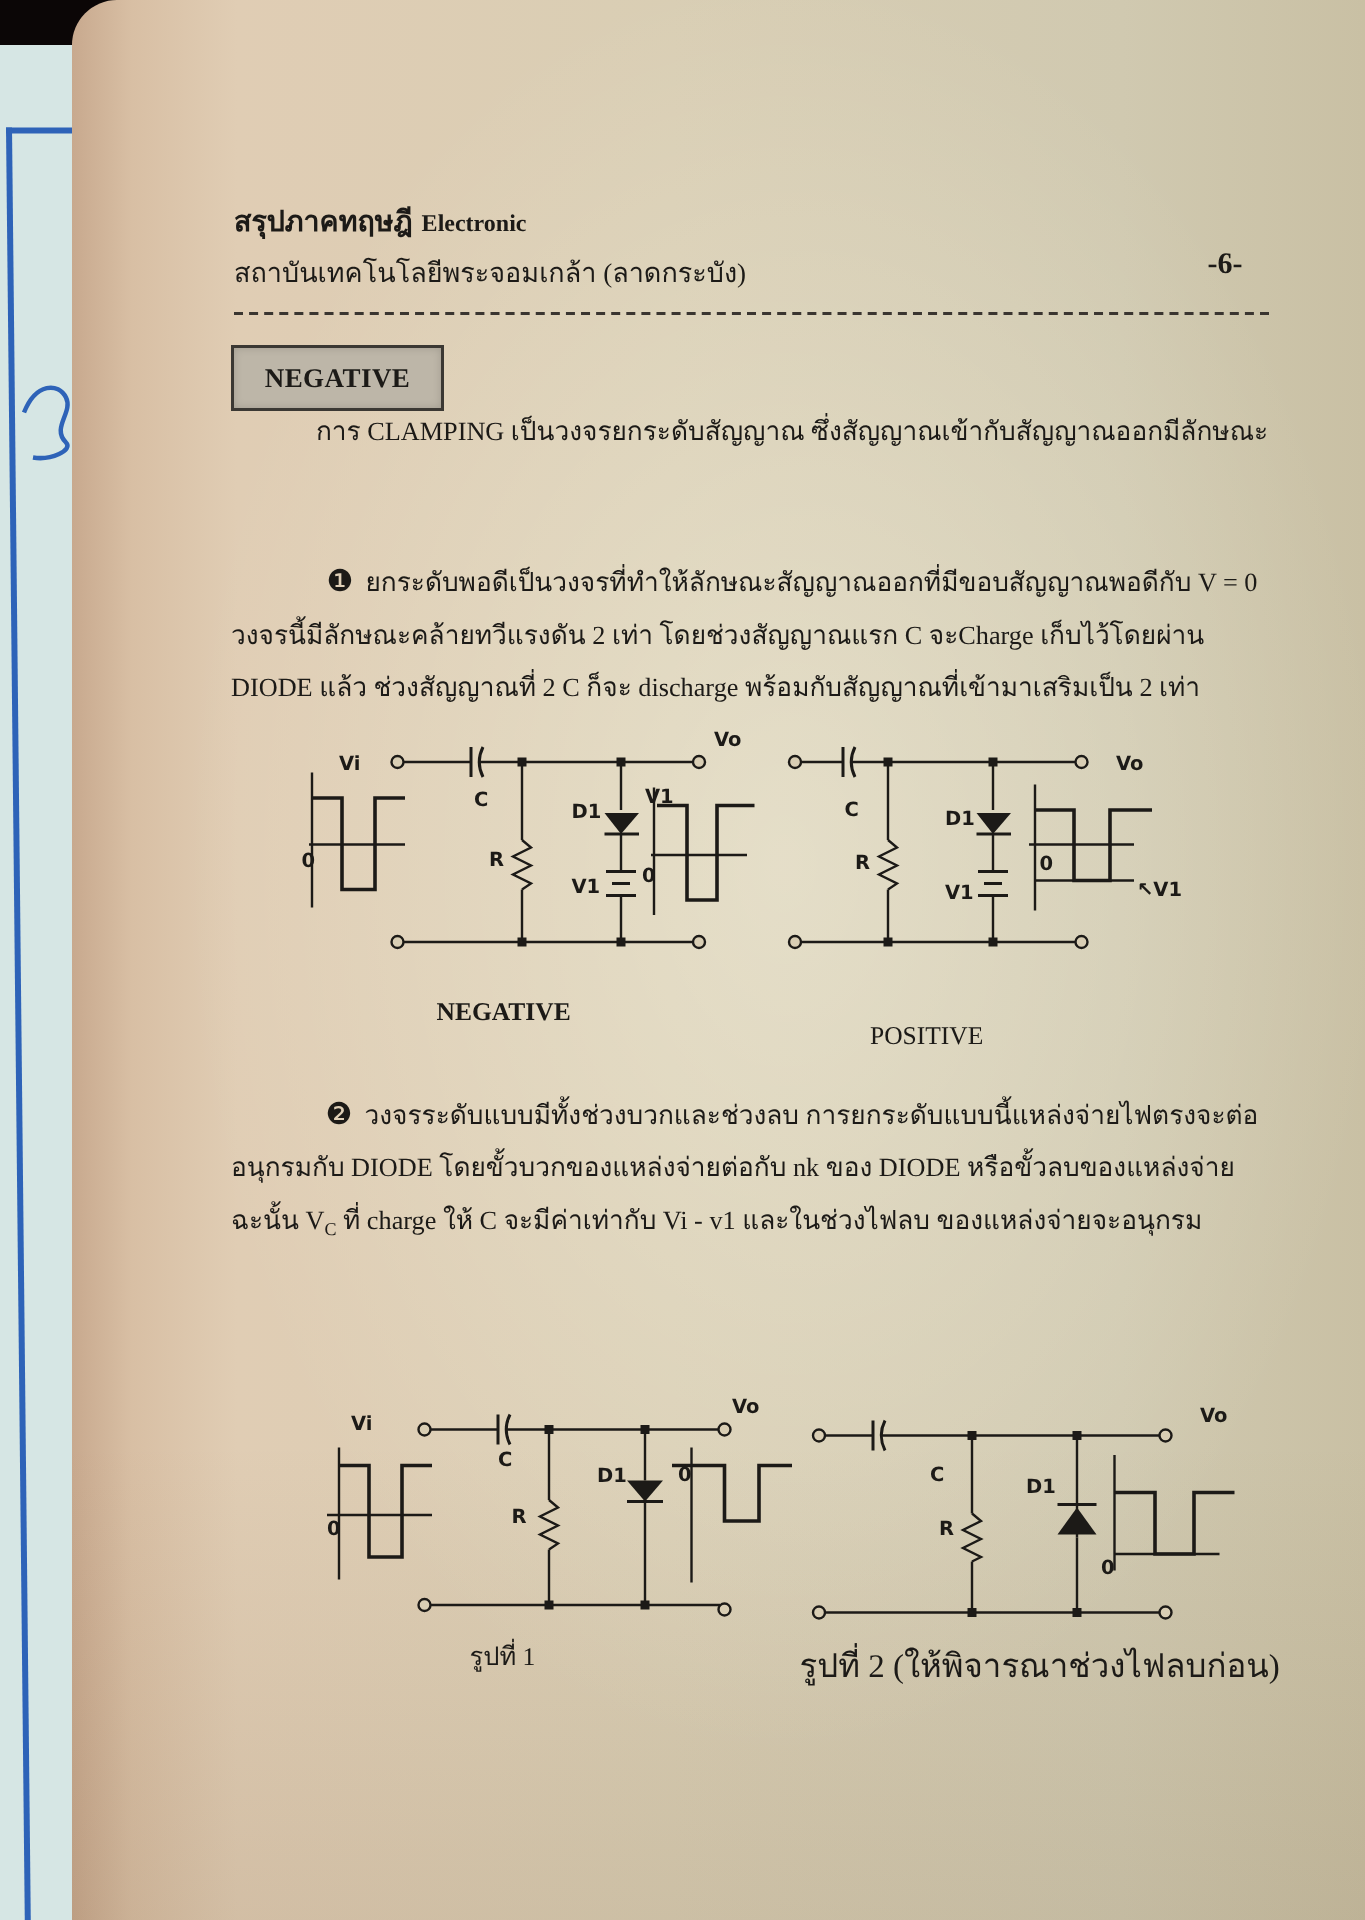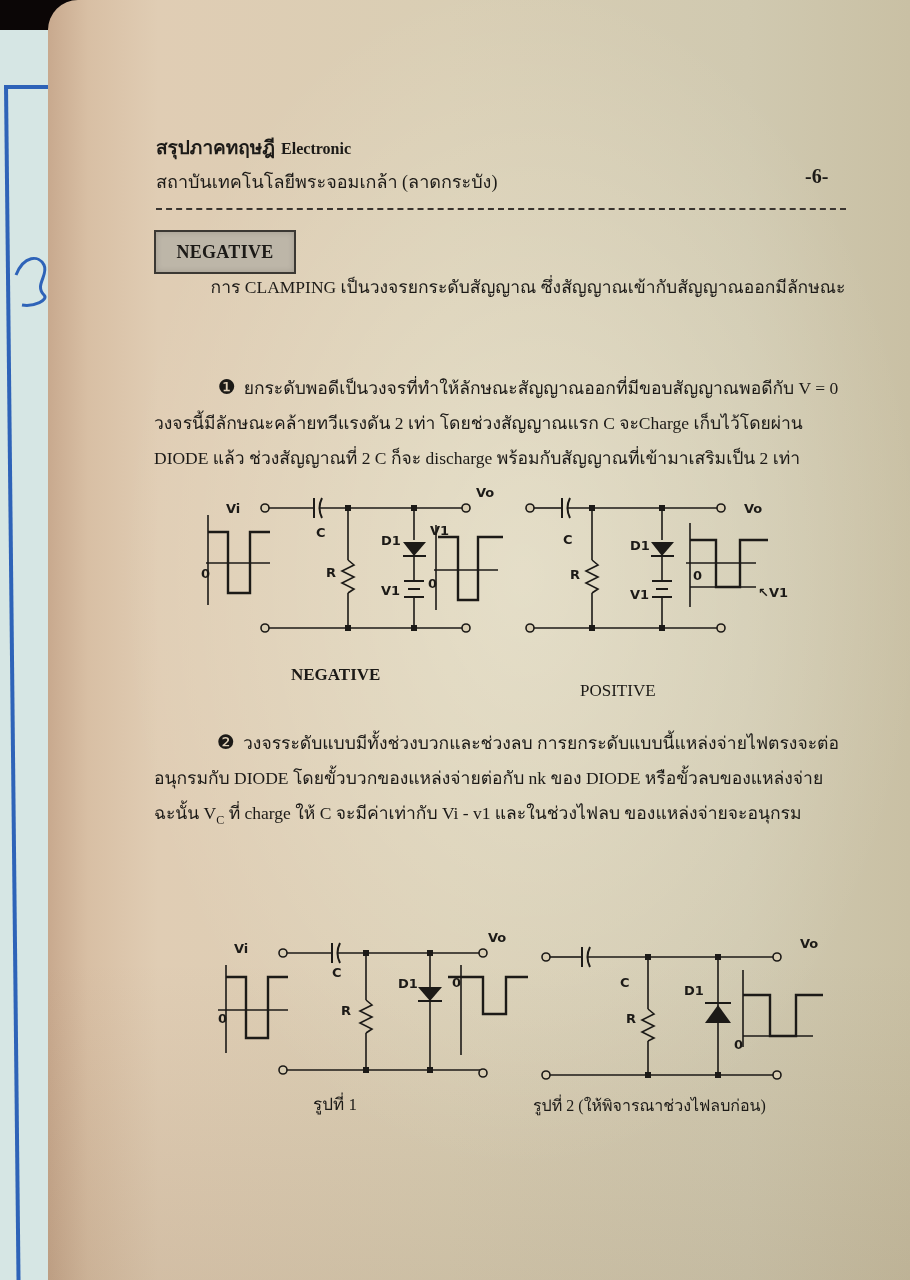--- a/index.html
+++ b/index.html
@@ -266,15 +266,15 @@
           <rect x="177" y="147" width="6" height="6"></rect>
       </g>
       <g font-family="DejaVu Sans, sans-serif" font-weight="bold" font-size="13" fill="#1c1a17">
         <text x="262" y="23">Vo</text>
         <text x="82" y="62">C</text>
         <text x="88" y="98">R</text>
         <text x="146" y="70">D1</text>
         <text x="196" y="124">0</text>
       </g>
     </svg>
-    <div class="caption" style="left:485px; top:1093px; font-size:16px;">รูปที่ 2 (ให้พิจารณาช่วงไฟลบก่อน)</div>
+    <div class="caption" style="left:485px; top:1093px; font-size:22px;">รูปที่ 2 (ให้พิจารณาช่วงไฟลบก่อน)</div>
   </div>
 </div>
 
 </body></html>

